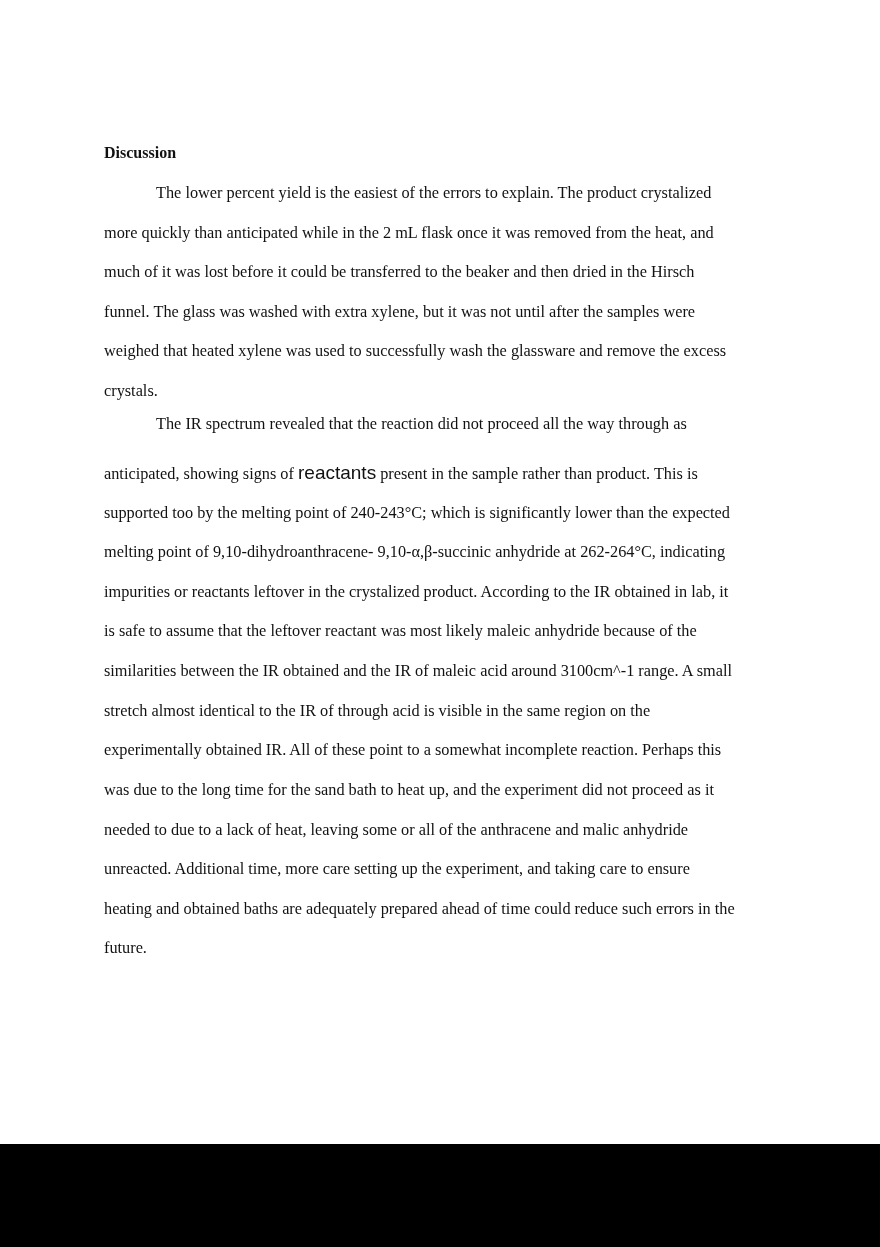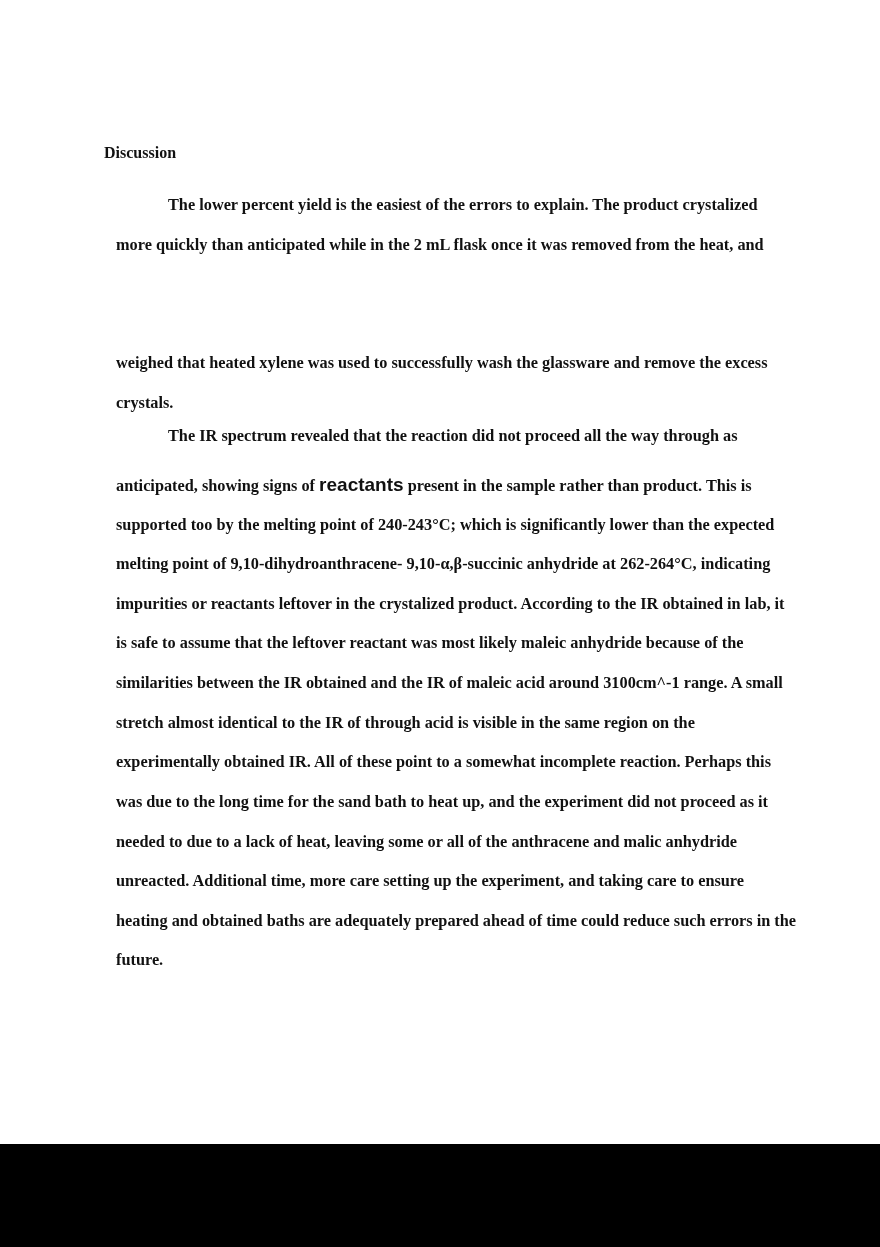--- a/index.html
+++ b/index.html
@@ -39,37 +39,38 @@
       font-weight: bold;
       line-height: 20px;
       margin: 0;
     }
     .line {
       position: absolute;
       left: 104px;
       font-size: 16.3px;
       line-height: 20px;
       white-space: nowrap;
-      margin: 12px;
-      font-weight: bold;
+      margin: 0;
     }
     .indent { left: 156px; }
     .sans {
       font-family: "Liberation Sans", "DejaVu Sans", sans-serif;
       font-size: 19px;
     }
   </style>
 </head>
 <body>
 
 <div class="page">
   <h2 class="heading">Discussion</h2>
 
   <p class="line indent" style="top:183px">The lower percent yield is the easiest of the errors to explain. The product crystalized</p>
   <p class="line" style="top:223px">more quickly than  anticipated while in the 2 mL flask once it was removed from the heat, and</p>
+  <p class="line" style="top:262px">much of it was lost before it could be transferred to the beaker and then dried in the Hirsch</p>
+  <p class="line" style="top:302px">funnel. The glass was washed with extra xylene, but it was not until after the samples were</p>
   <p class="line" style="top:341px">weighed that heated xylene was used to successfully wash the glassware and remove the excess</p>
   <p class="line" style="top:381px">crystals.</p>
 
   <p class="line indent" style="top:414px">The IR spectrum revealed that the reaction did not proceed all the way through as</p>
   <p class="line" style="top:463px"><span>anticipated, showing signs of </span><span class="sans">reactants</span><span> present in the sample rather than product. This is</span></p>
   <p class="line" style="top:503px">supported too by the melting point of 240-243°C; which is significantly lower than the expected</p>
   <p class="line" style="top:542px">melting point of 9,10-dihydroanthracene- 9,10-α,β-succinic anhydride at 262-264°C, indicating</p>
   <p class="line" style="top:582px">impurities or reactants leftover in the crystalized product. According to the IR obtained in lab, it</p>
   <p class="line" style="top:621px">is safe to assume that the leftover reactant was most likely maleic anhydride because of the</p>
   <p class="line" style="top:661px">similarities between the IR obtained and the IR of maleic acid around 3100cm^-1 range. A small</p>

